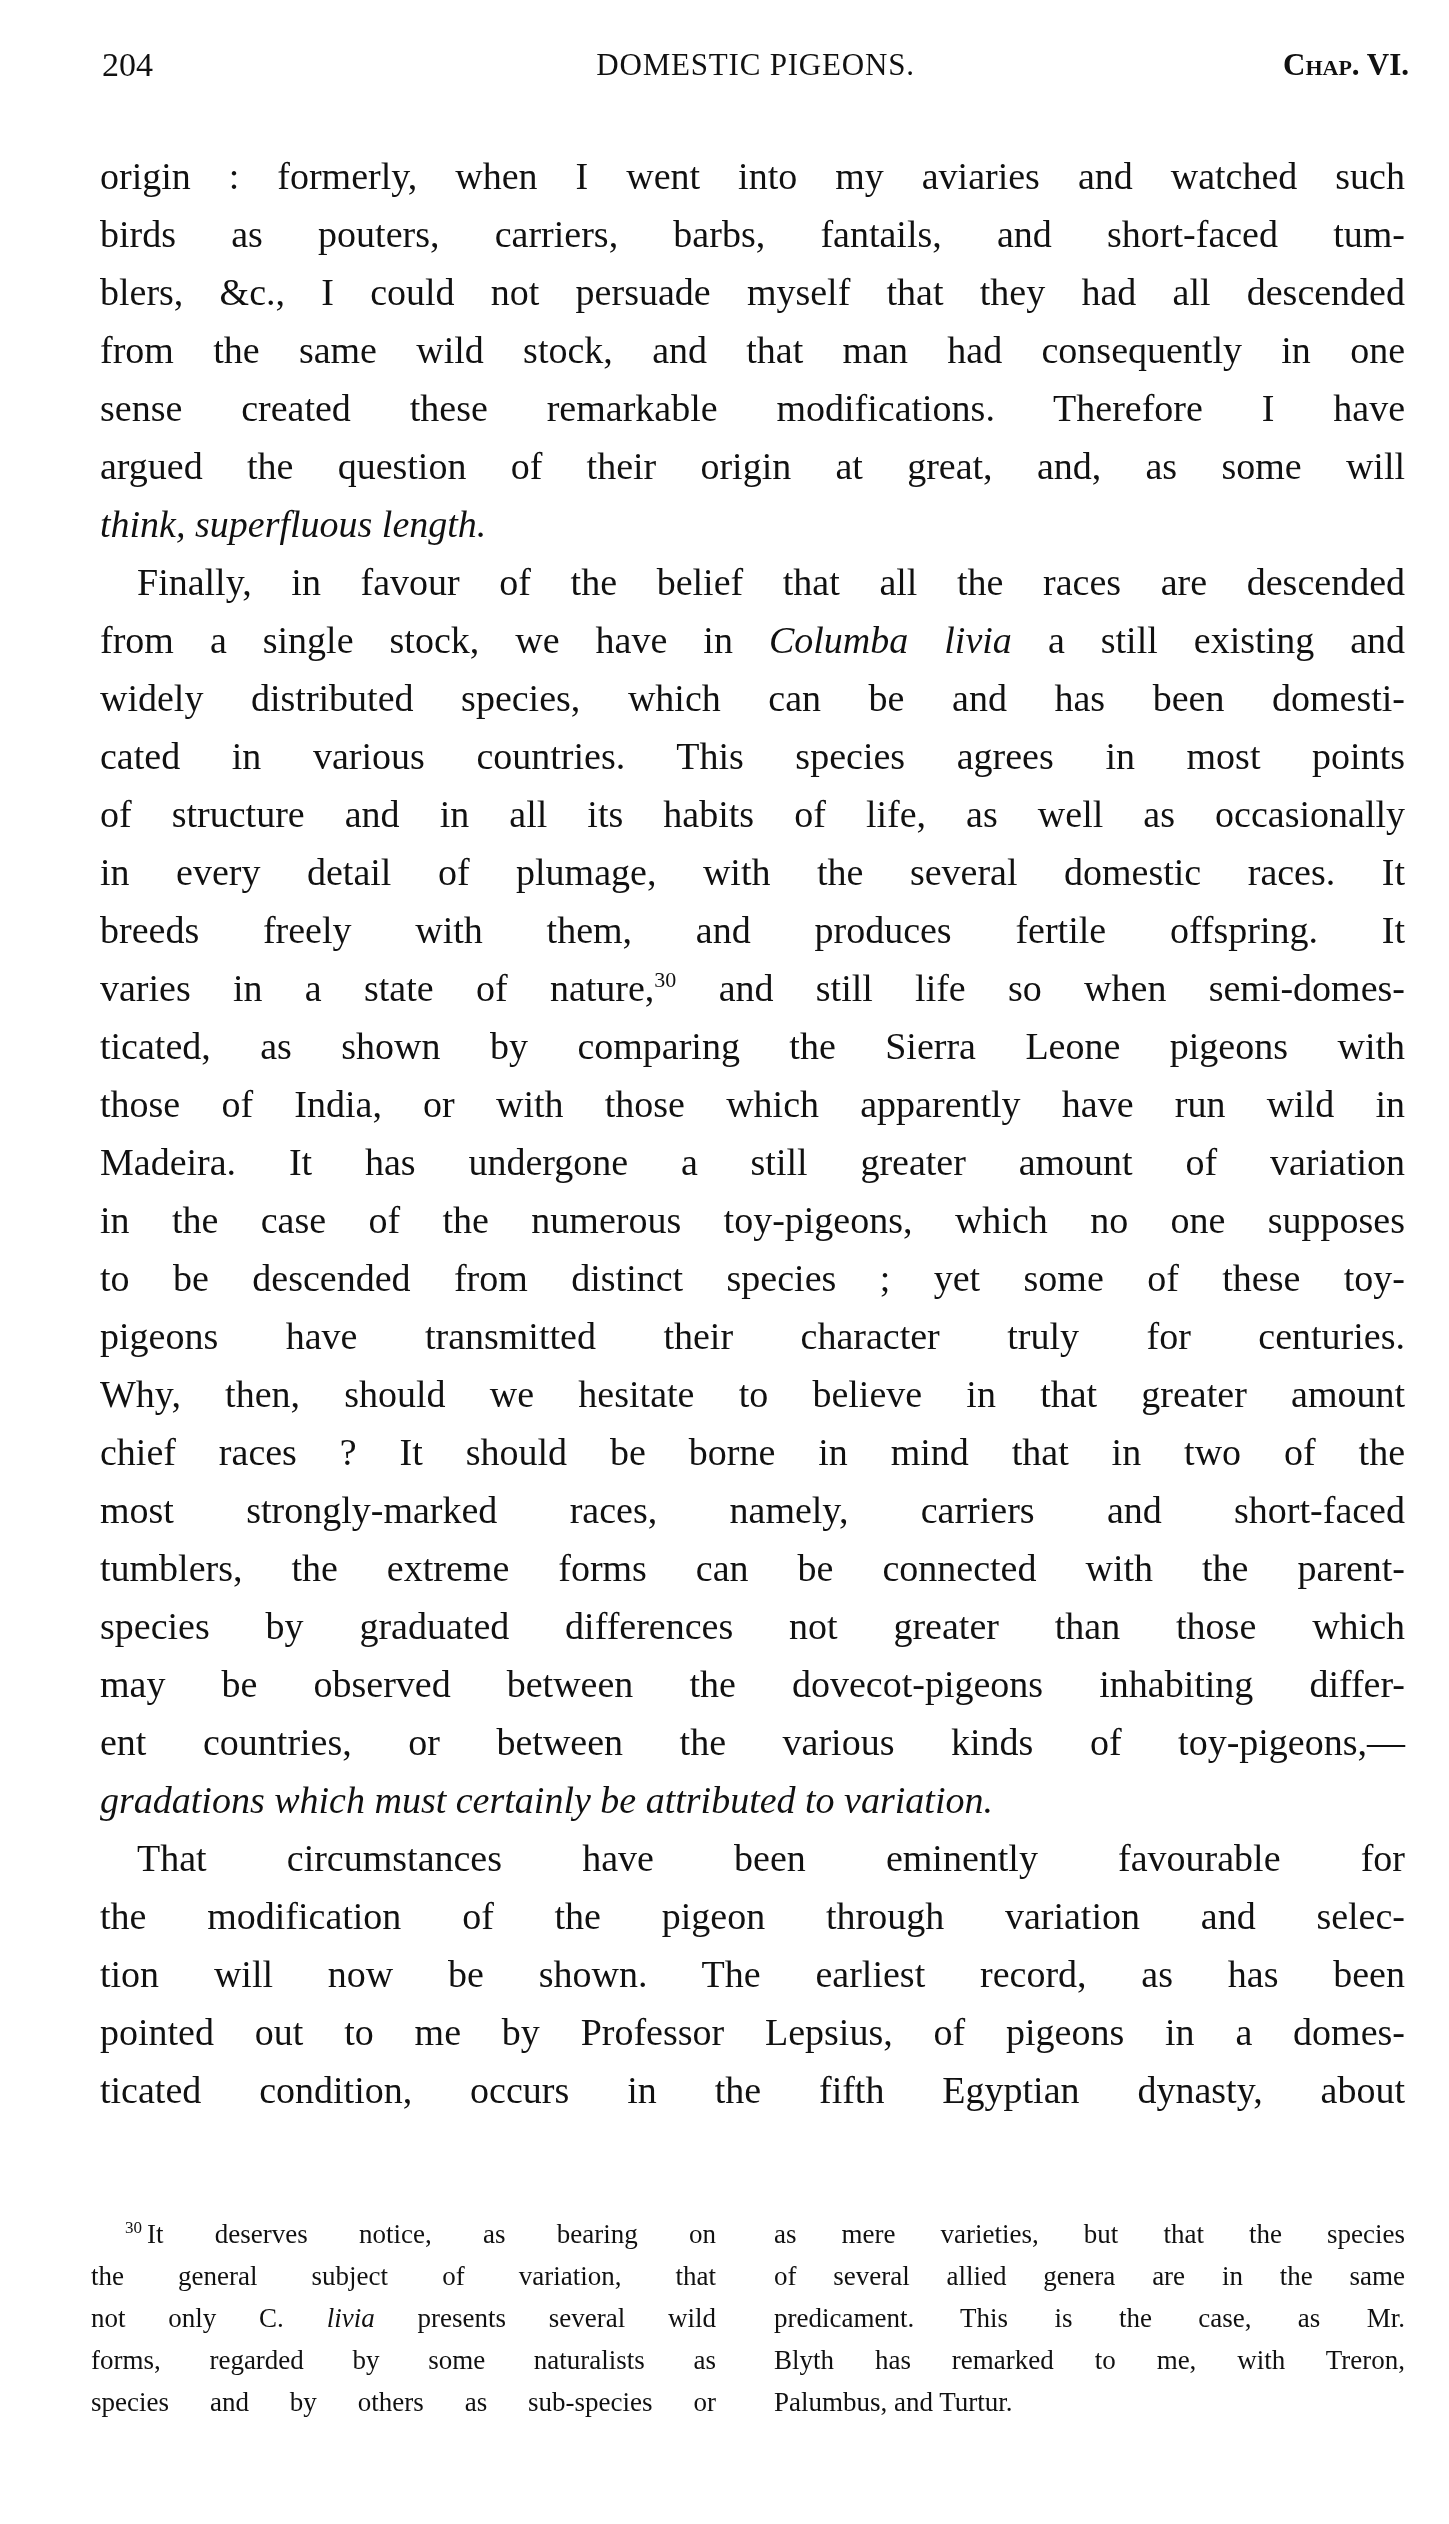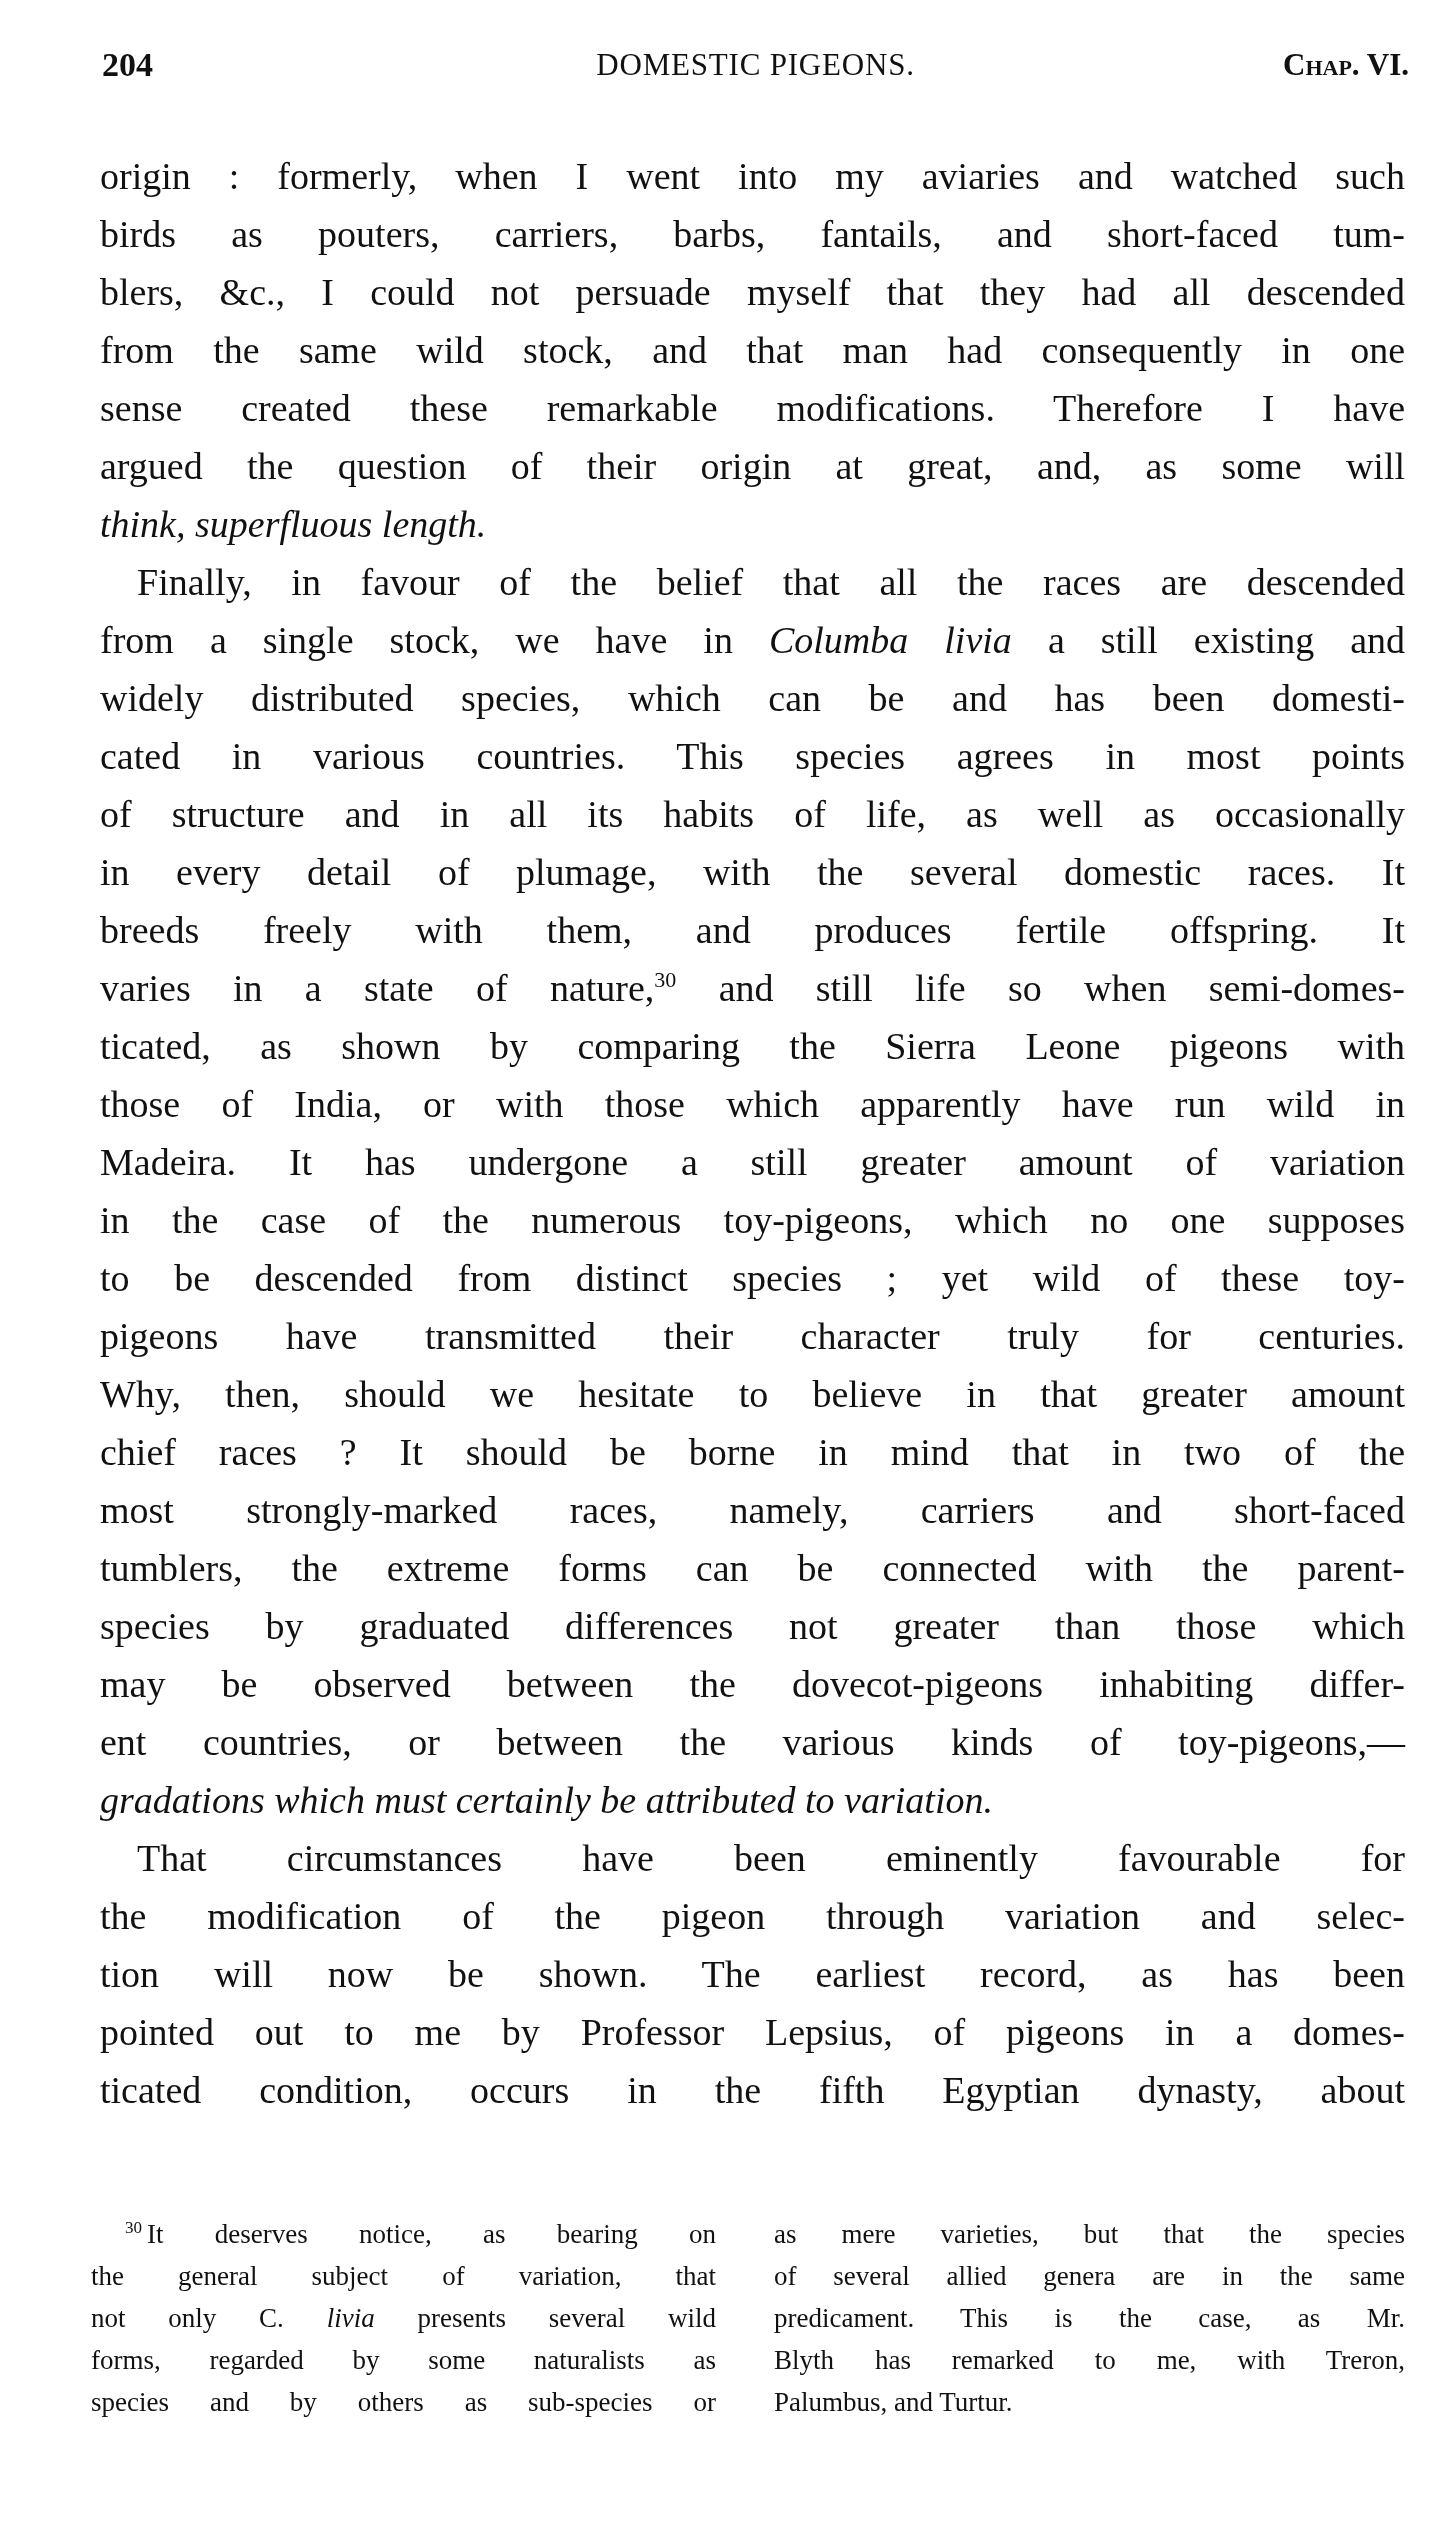--- a/index.html
+++ b/index.html
@@ -1,18 +1,18 @@
 <!DOCTYPE html>
 <html style="font-size:13.6px"><head>
 <meta charset="utf-8">
 <style>
   html, body { margin: 0; padding: 0; background: #ffffff; }
   body { width: 1449px; height: 2525px; position: relative; overflow: hidden; color: #111; font-family: "Liberation Serif", serif; }
   .header { position: absolute; top: 44px; left: 102px; width: 1307px; height: 42px; line-height: 42px; }
-  .page-num { position: absolute; left: 0; top: 0; font-size: 34px; font-weight: bold; }
+  .page-num { position: absolute; left: 0; top: 0; font-size: 34px; font-weight: normal; }
   .running-title { position: absolute; left: 0; width: 100%; text-align: center; top: 0; font-size: 31px; letter-spacing: 0.8px; }
   .chapter { position: absolute; right: 0; top: 0; font-size: 31px; font-weight: bold; font-variant: small-caps; }
   .body-text { position: absolute; top: 135px; left: 100px; width: 1305px; font-size: 38px; line-height: 58px; margin-top: 12px; }
   .line { height: 58px; white-space: nowrap; text-align: justify; text-align-last: justify; overflow: visible; }
   .line.last { text-align-last: left; font-style: italic; }
   .line.indent { padding-left: 37px; }
   .fn-ref { font-size: 22px; vertical-align: super; line-height: 0; }
   .footnotes { position: absolute; top: 2213px; left: 91px; width: 1314px; font-size: 27px; line-height: 42px; }
   .fn-col { position: absolute; top: 0; }
   .fn-col.left { left: 0; width: 625px; }
@@ -45,21 +45,21 @@
     <div class="line"><span>widely distributed species, which can be and has been domesti-</span></div>
     <div class="line"><span>cated in various countries.  This species agrees in most points</span></div>
     <div class="line"><span>of structure and in all its habits of life, as well as occasionally</span></div>
     <div class="line"><span>in every detail of plumage, with the several domestic races.  It</span></div>
     <div class="line"><span>breeds freely with them, and produces fertile offspring.  It</span></div>
     <div class="line"><span>varies in a state of nature,</span><span class="fn-ref">30</span><span> and still life so when semi-domes-</span></div>
     <div class="line"><span>ticated, as shown by comparing the Sierra Leone pigeons with</span></div>
     <div class="line"><span>those of India, or with those which apparently have run wild in</span></div>
     <div class="line"><span>Madeira.  It has undergone a still greater amount of variation</span></div>
     <div class="line"><span>in the case of the numerous toy-pigeons, which no one supposes</span></div>
-    <div class="line"><span>to be descended from distinct species ; yet wild of these toy-</span></div>
+    <div class="line"><span>to be descended from distinct species ; yet some of these toy-</span></div>
     <div class="line"><span>pigeons have transmitted their character truly for centuries.</span></div>
     <div class="line"><span>Why, then, should we hesitate to believe in that greater amount</span></div>
     <div class="line"><span>chief races ?  It should be borne in mind that in two of the</span></div>
     <div class="line"><span>most strongly-marked races, namely, carriers and short-faced</span></div>
     <div class="line"><span>tumblers, the extreme forms can be connected with the parent-</span></div>
     <div class="line"><span>species by graduated differences not greater than those which</span></div>
     <div class="line"><span>may be observed between the dovecot-pigeons inhabiting differ-</span></div>
     <div class="line"><span>ent countries, or between the various kinds of toy-pigeons,—</span></div>
     <div class="line last"><span>gradations which must certainly be attributed to variation.</span></div>
     <div class="line indent"><span>That circumstances have been eminently favourable for</span></div>

